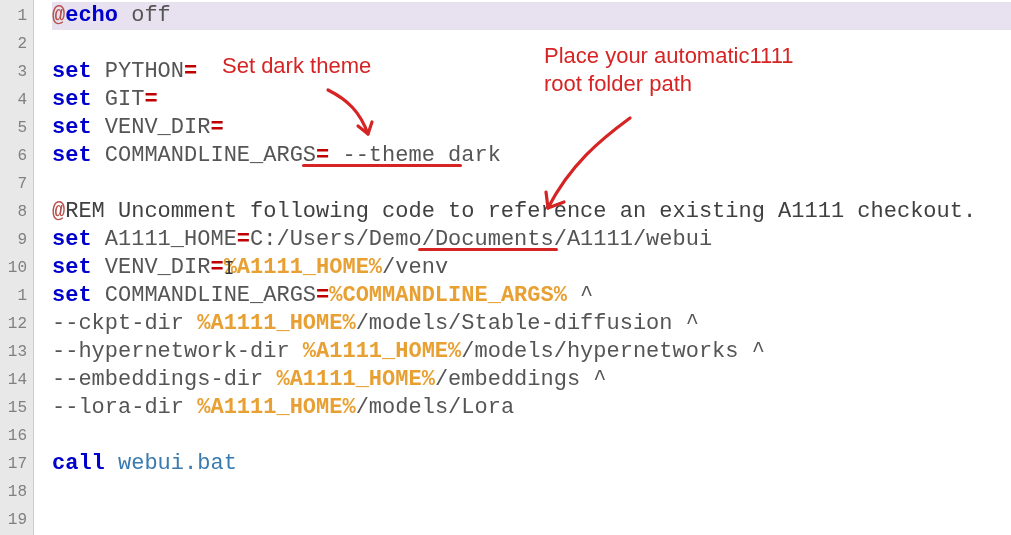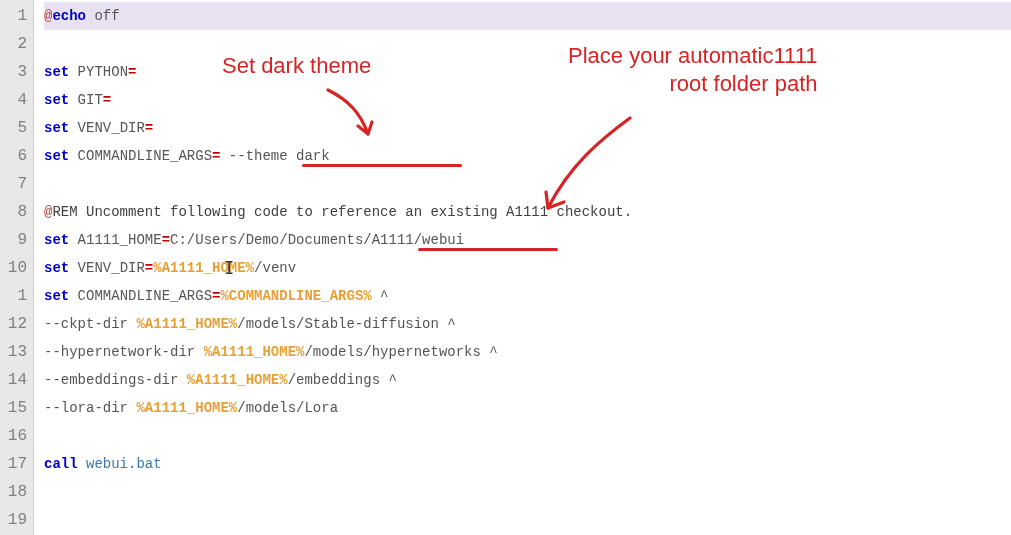--- a/index.html
+++ b/index.html
@@ -32,21 +32,22 @@
   }
   .code {
     flex: 1;
     padding-top: 2px;
     padding-left: 10px;
     background: #ffffff;
   }
   .code .row {
     line-height: 28px;
     white-space: pre;
-    font-size: 14px;
+    font-size: 22px;
+    margin-left: 8px;
   }
   .row.highlight {
     background: #e8e2f0;
   }
   .tok-at { color: #b85450; font-weight: bold; }
   .tok-kw { color: #0000cc; font-weight: bold; }
   .tok-op { color: #c00000; font-weight: bold; }
   .tok-envref { color: #e8a033; font-weight: bold; }
   .tok-plain { color: #555555; }
   .tok-comment { color: #404040; }
@@ -54,21 +55,21 @@
   .annotation {
     position: absolute;
     color: #d62424;
     font-family: Arial, Helvetica, sans-serif;
     font-weight: normal;
     font-size: 22px;
     line-height: 1.25;
     pointer-events: none;
   }
   #anno1 { top: 52px; left: 222px; }
-  #anno2 { top: 42px; left: 568px; text-align: right; }
+  #anno2 { top: 42px; left: 544px; }
   .underline-red {
     position: absolute;
     height: 3px;
     background: #d62424;
     border-radius: 2px;
   }
   #ul1 { top: 164px; left: 302px; width: 160px; }
   #ul2 { top: 248px; left: 418px; width: 140px; }
   svg.annot-arrow {
     position: absolute;

